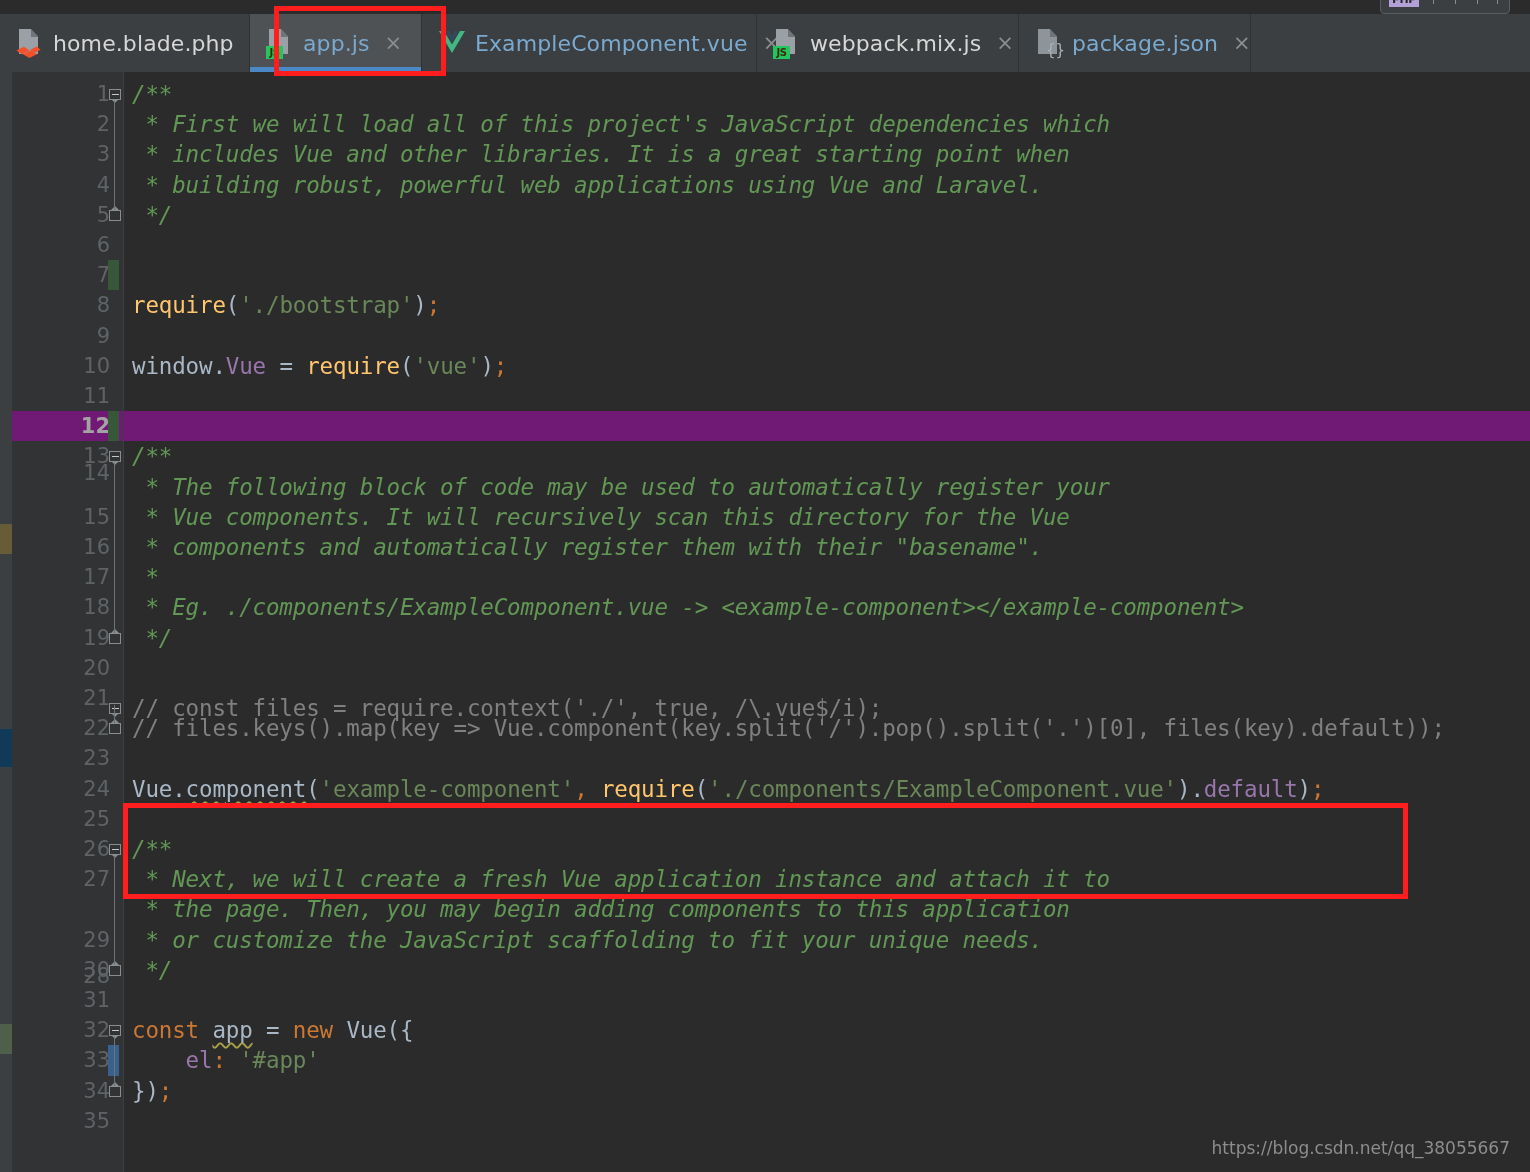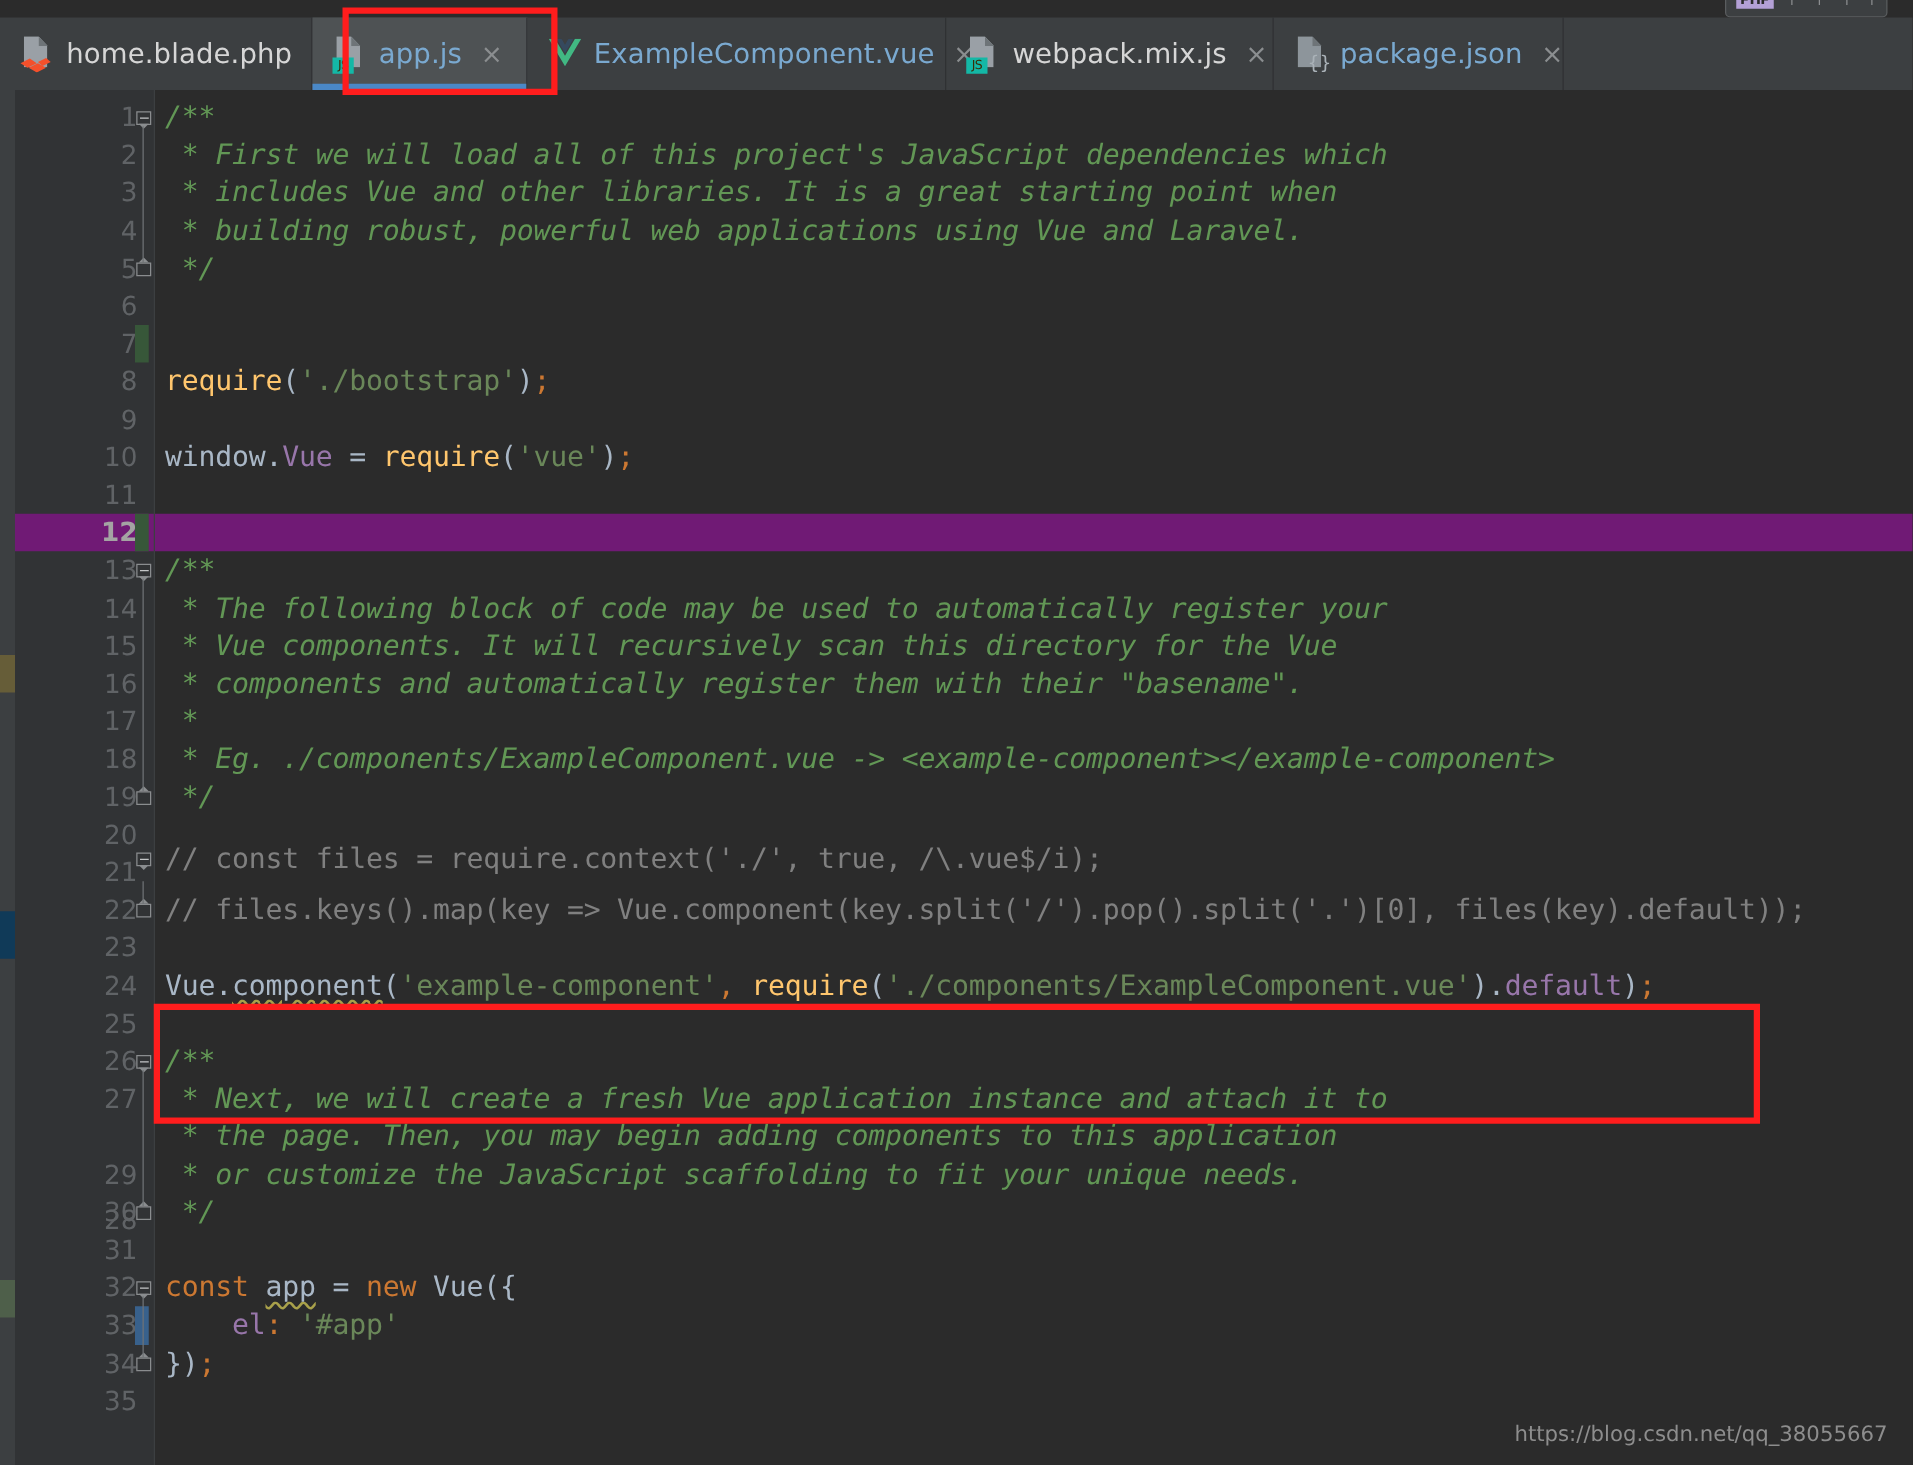--- a/index.html
+++ b/index.html
@@ -81,23 +81,23 @@
     clip-path: polygon(0 0, 62% 0, 100% 30%, 100% 100%, 0 100%);
   }
   .doc-fold {
     position: absolute; left: 14.5px; top: 1px; width: 8px; height: 8px;
     background: #6e7478;
     clip-path: polygon(0 0, 100% 100%, 0 100%);
   }
   
   .js-badge {
     position: absolute; left: 0px; bottom: -1px;
-    width: 17px; height: 13px; background: #14b8a6;
+    width: 17px; height: 13px; background: #22c55e;
     color: #3a2e07; font-family: "DejaVu Sans", sans-serif;
-    font-size: 10px; font-weight: normal; line-height: 13px;
+    font-size: 10px; font-weight: bold; line-height: 13px;
     text-align: center; letter-spacing: -0.5px;
   }
   
   .laravel {
     position: absolute; left: 0px; bottom: 0px; width: 25px; height: 13px;
   }
   
   .json-braces {
     position: absolute; left: 11px; bottom: -2px; width: 17px; height: 19px;
     color: #aab2b8; font-family: "DejaVu Sans", sans-serif;
@@ -317,21 +317,21 @@
       <div class="row" style="top: 309px;">
         <span class="lineno">11</span>
       </div>
       <div class="row caret" style="top: 339.2px;">
         <span class="lineno cur">12</span>
         <span class="chg green"></span>
       </div>
       <div class="row" style="top: 369.4px;">
         <span class="lineno">13</span>
       </div>
-      <div class="row" style="top: 400px;">
+      <div class="row" style="top: 386px;">
         <span class="lineno">14</span>
       </div>
       <div class="row" style="top: 429.8px;">
         <span class="lineno">15</span>
       </div>
       <div class="row" style="top: 460px;">
         <span class="lineno">16</span>
       </div>
       <div class="row" style="top: 490.2px;">
         <span class="lineno">17</span>
@@ -465,21 +465,21 @@
       <div class="row" style="top: 550.6px;">
         <span class="codeline"><span class="c-comment"> */</span></span>
         <span class="fold">
           <span class="bx"></span>
           <span class="tri-up"></span>
         </span>
       </div>
       <div class="row" style="top: 580.8px;">
         <span class="codeline"></span>
       </div>
-      <div class="row" style="top: 600px;">
+      <div class="row" style="top: 621px;">
         <span class="codeline"><span class="c-linecmt">// const files = require.context('./', true, /\.vue$/i);</span></span>
         <span class="fold">
           <span class="bx"></span>
           <span class="minus"></span>
           <span class="tri-dn"></span>
         </span>
       </div>
       <div class="row" style="top: 641.2px;">
         <span class="codeline"><span class="c-linecmt">// files.keys().map(key =&gt; Vue.component(key.split('/').pop().split('.')[0], files(key).default));</span></span>
         <span class="fold">

